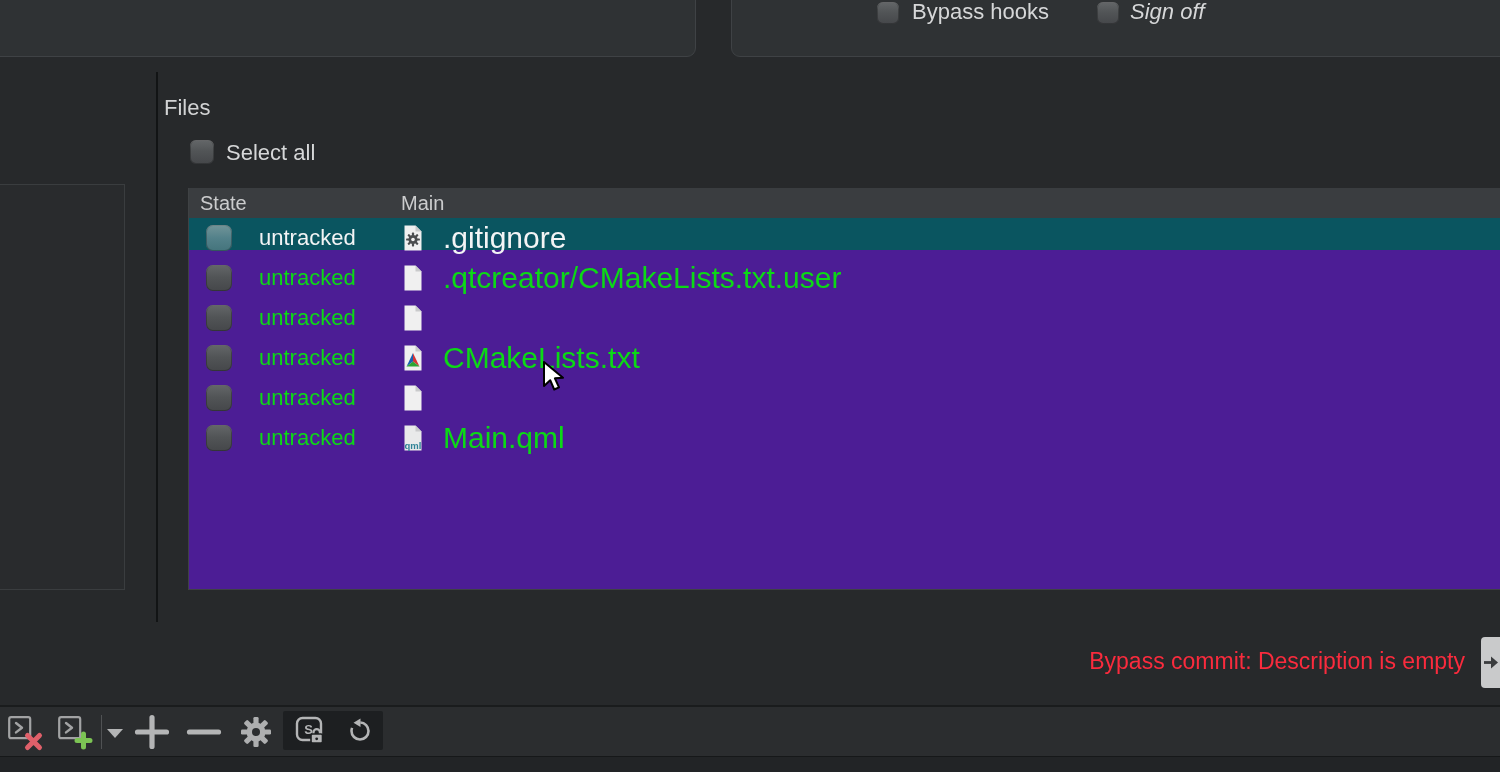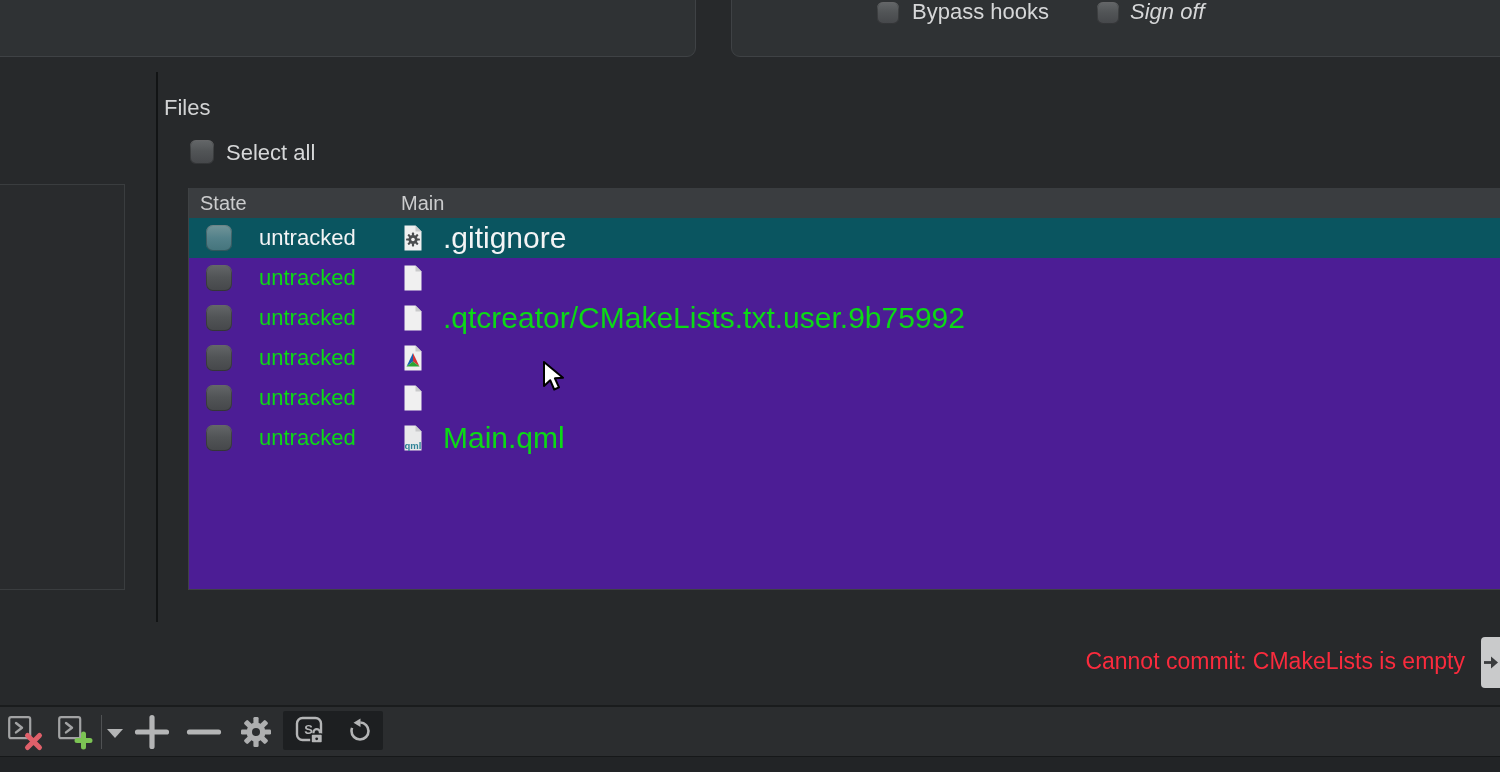--- a/index.html
+++ b/index.html
@@ -53,21 +53,21 @@
     border-bottom:1px solid #3F4244;
   }
   .thead {
     position:absolute; left:0; top:0; right:0; height:30px;
     background:var(--table-header-bg,#3A3D40);
   }
   .thead .col { position:absolute; top:0; line-height:30px; font-size:20px; color:#CBCCCD; }
   .col-state { left:11px; }
   .col-file  { left:212px; }
 
-  .trow { position:absolute; left:0; right:0; height:40px; }
+  .trow { position:absolute; left:0; right:0; height:32px; }
   .trow .cb { left:17px; top:7px; width:26px; height:26px; border-radius:7px; }
   .trow .state-text {
     position:absolute; left:70px; top:0; line-height:40px; font-size:22px;
     color:var(--untracked-green,#0CD916); white-space:nowrap;
   }
   .trow .file-icon { position:absolute; left:213px; top:6px; width:22px; height:28px; }
   .trow .file-name {
     position:absolute; left:254px; top:0; line-height:40px; font-size:30px;
     color:var(--untracked-green,#0CD916); white-space:nowrap;
   }
@@ -153,42 +153,43 @@
     <span class="file-name">.gitignore</span>
   </div>
 
   <div class="trow" style="top:70px;">
     <span class="cb"></span>
     <span class="state-text">untracked</span>
     <svg class="file-icon" viewBox="0 0 22 28">
       <path d="M2.5 1.5 H13.5 L19.5 7.5 V26.5 H2.5 Z" fill="#F0F0F0"></path>
       <path d="M13.5 1.5 V7.5 H19.5 Z" fill="#C9CACB"></path>
     </svg>
+    <span class="file-name">.qtcreator/CMakeLists.txt.user</span>
   </div>
 
   <div class="trow" style="top:110px;">
     <span class="cb"></span>
     <span class="state-text">untracked</span>
     <svg class="file-icon" viewBox="0 0 22 28">
       <path d="M2.5 1.5 H13.5 L19.5 7.5 V26.5 H2.5 Z" fill="#F0F0F0"></path>
       <path d="M13.5 1.5 V7.5 H19.5 Z" fill="#C9CACB"></path>
     </svg>
-    <span class="file-name">.qtcreator/CMakeLists.txt.user.9b75992</span>
   </div>
 
   <div class="trow" style="top:150px;">
     <span class="cb"></span>
     <span class="state-text">untracked</span>
     <svg class="file-icon" viewBox="0 0 22 28">
       <path d="M2.5 1.5 H13.5 L19.5 7.5 V26.5 H2.5 Z" fill="#F0F0F0"></path>
       <path d="M13.5 1.5 V7.5 H19.5 Z" fill="#C9CACB"></path>
       <polygon points="11,9 11,17.5 4.5,22.5" fill="#1B5FB0"></polygon>
       <polygon points="11,9 17.5,22.5 11,17.5" fill="#D43537"></polygon>
       <polygon points="4.5,22.5 11,17.5 17.5,22.5" fill="#2BA433"></polygon>
     </svg>
+    <span class="file-name">CMakeLists.txt</span>
   </div>
 
   <div class="trow" style="top:190px;">
     <span class="cb"></span>
     <span class="state-text">untracked</span>
     <svg class="file-icon" viewBox="0 0 22 28">
       <path d="M2.5 1.5 H13.5 L19.5 7.5 V26.5 H2.5 Z" fill="#F0F0F0"></path>
       <path d="M13.5 1.5 V7.5 H19.5 Z" fill="#C9CACB"></path>
     </svg>
   </div>
@@ -198,21 +199,21 @@
     <span class="state-text">untracked</span>
     <svg class="file-icon" viewBox="0 0 22 28">
       <path d="M2.5 1.5 H13.5 L19.5 7.5 V26.5 H2.5 Z" fill="#E9EAEA"></path>
       <path d="M13.5 1.5 V7.5 H19.5 Z" fill="#C9CACB"></path>
       <text x="11" y="24.5" text-anchor="middle" font-size="9.5" font-weight="bold" font-family="Liberation Sans, sans-serif" fill="#2F8396">qml</text>
     </svg>
     <span class="file-name">Main.qml</span>
   </div>
 </div>
 
-<div class="status-error">Cannot commit: CMakeLists is empty</div>
+<div class="status-error">Bypass commit: Description is empty</div>
 <div class="submit-btn">
   <svg width="19" height="51" viewBox="0 0 19 51">
     <path d="M3 25.5 H12" stroke="#3A3C3E" stroke-width="2.8"></path>
     <polygon points="10,19.5 10,31.5 17,25.5" fill="#3A3C3E"></polygon>
   </svg>
 </div>
 
 <div class="toolbar-sep-line"></div>
 <div class="toolbar">
 

